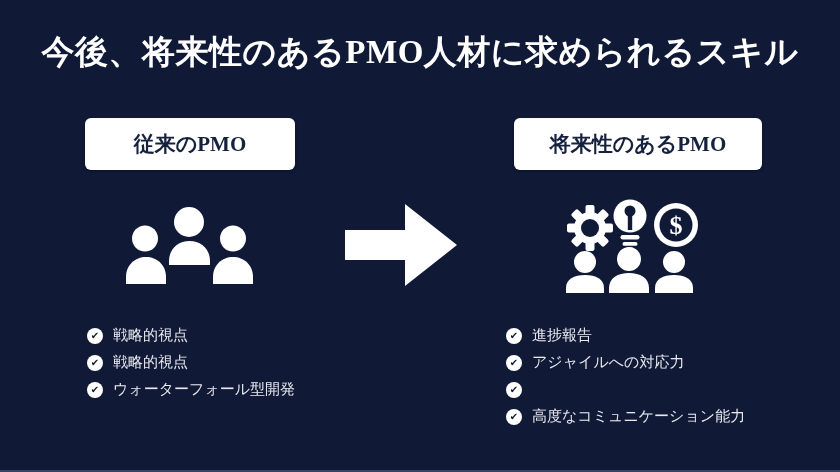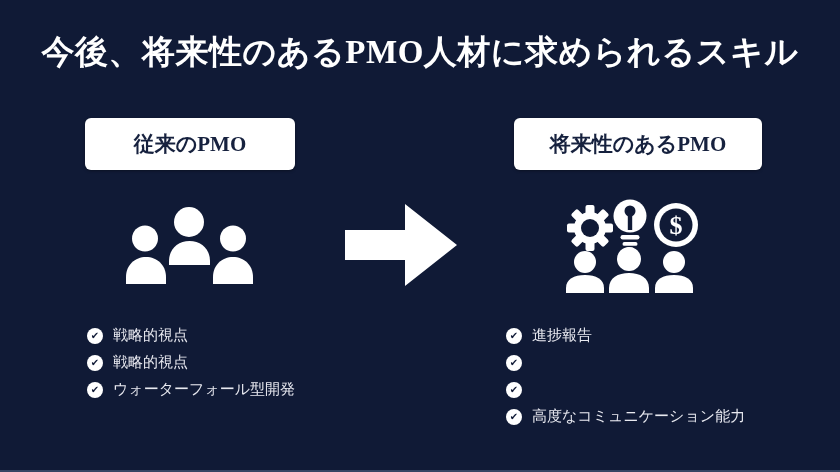--- a/index.html
+++ b/index.html
@@ -164,20 +164,21 @@
     </li>
   </ul>
 
   <ul class="list right-list">
     <li class="list-row">
       <span class="check">✔</span>
       <span>進捗報告</span>
     </li>
     <li class="list-row">
       <span class="check">✔</span>
+      <span>アジャイルへの対応力</span>
     </li>
     <li class="list-row">
       <span class="check">✔</span>
     </li>
     <li class="list-row">
       <span class="check">✔</span>
       <span>高度なコミュニケーション能力</span>
     </li>
   </ul>
 

